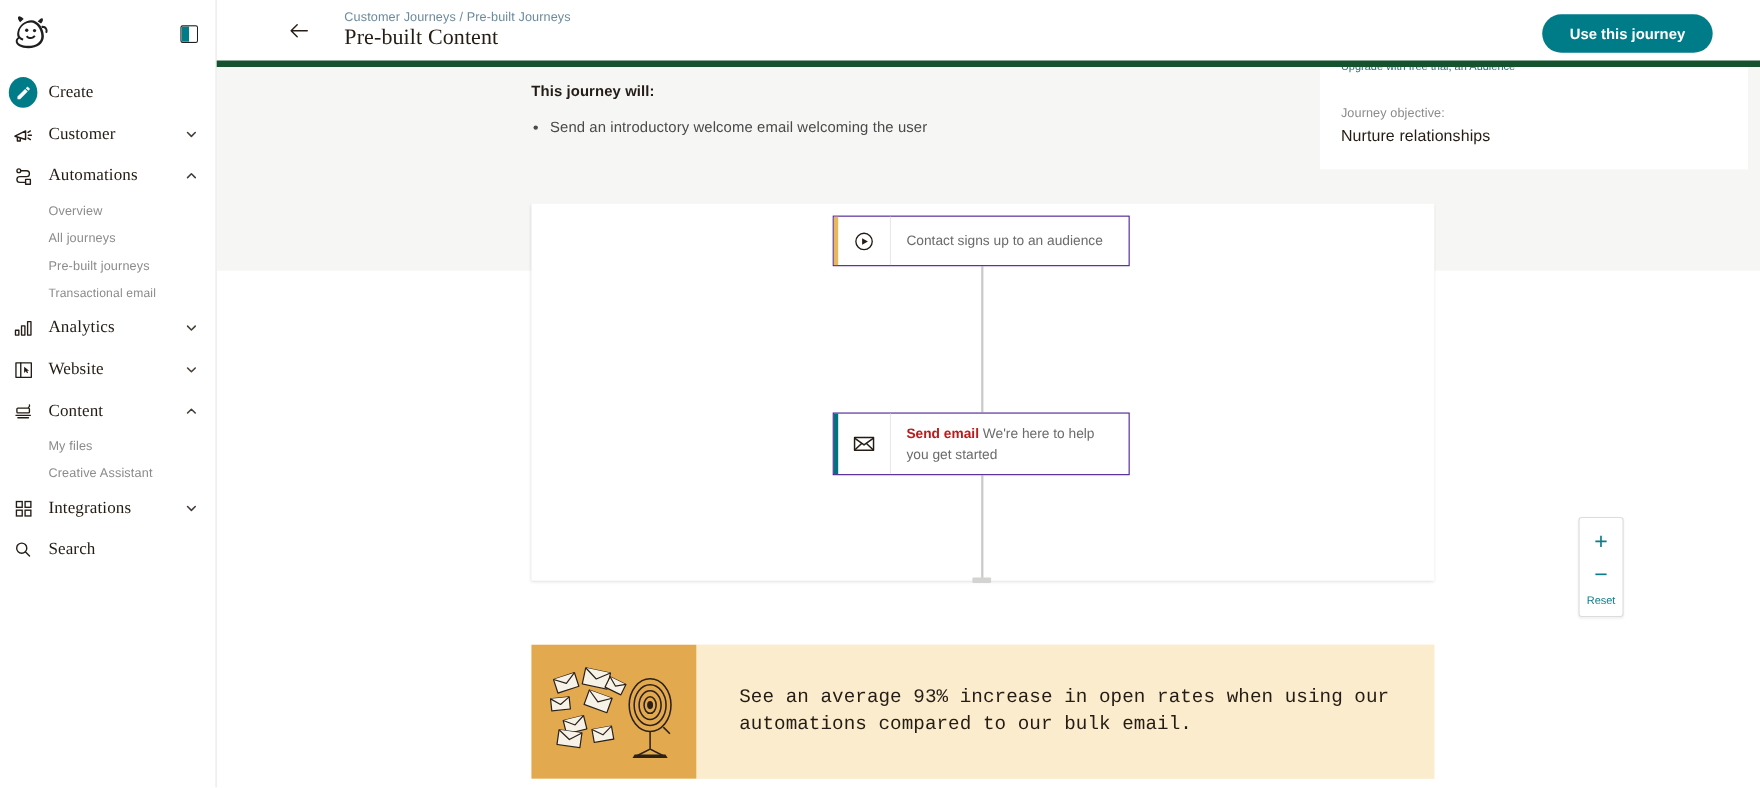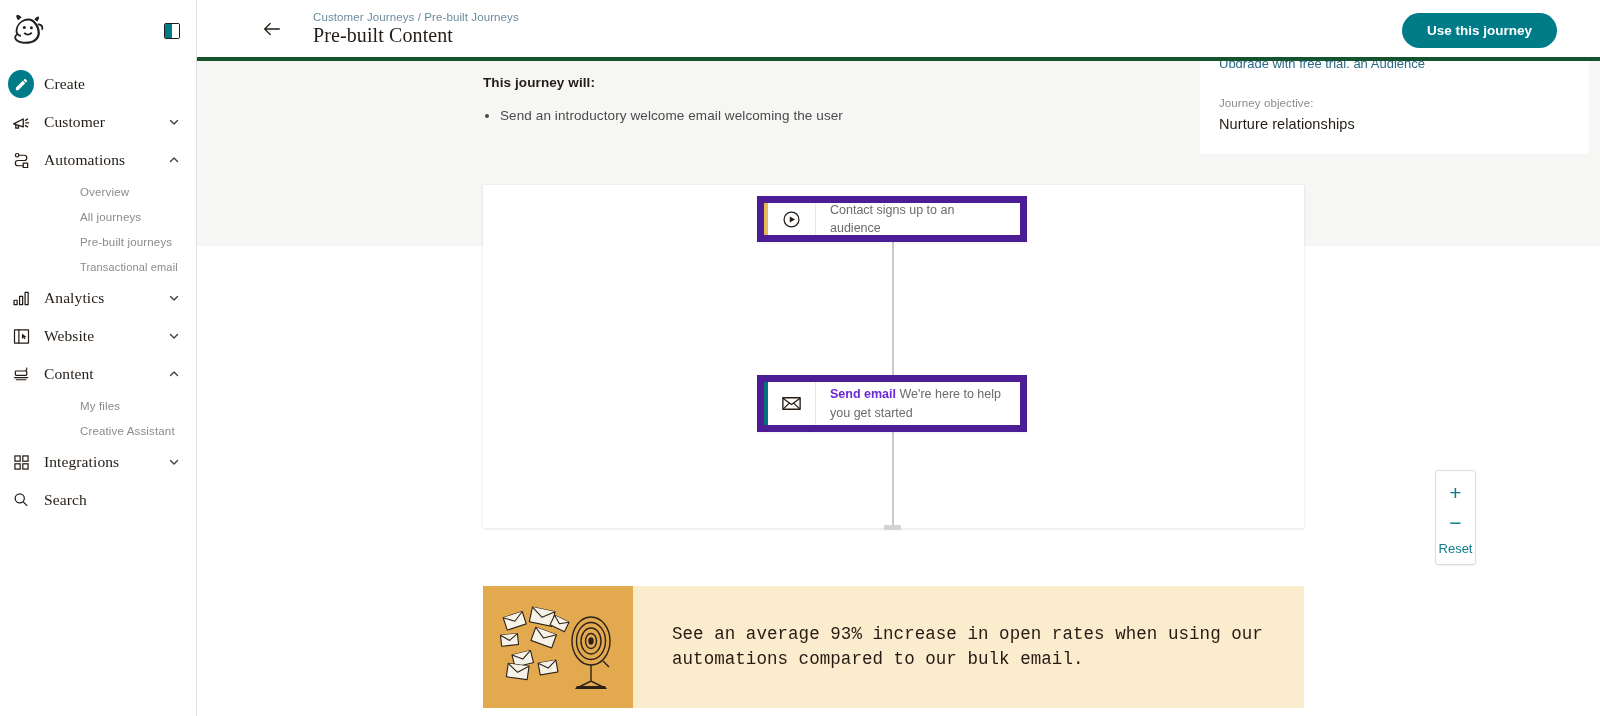--- a/index.html
+++ b/index.html
@@ -52,30 +52,30 @@
   .create-badge {
     width: 28px; height: 28px; border-radius: 50%;
     background: #007c89; display: flex; align-items: center;
     justify-content: center;
   }
   .subnav-item {
     height: 25px; display: flex; align-items: center;
     padding-left: 44px; cursor: pointer;
   }
   .subnav-label {
-    font-size: 11.5px; color: #8b8b8b; letter-spacing: .15px; margin-left: 36px;
+    font-size: 11.5px; color: #8b8b8b; letter-spacing: .15px;
   }
   .subnav-label.small { font-size: 11px; }
 
   
   #header {
     position: absolute; left: 197px; top: 0;
     width: 1403px; height: 61px;
     background: #ffffff;
-    border-bottom: 4px solid #14532d;
+    border-bottom: 6px solid #14532d;
     display: flex; align-items: center;
   }
   .back-arrow {
     margin-left: 64px; width: 22px; height: 22px; cursor: pointer;
     flex: 0 0 22px;
   }
   .head-titles { margin-left: 30px; }
   .breadcrumb {
     font-size: 11.5px; color: #6b8a9e; letter-spacing: .1px;
     margin-bottom: 1px;
@@ -116,55 +116,55 @@
   .journey-will-list li {
     font-size: 13.5px; color: #4a4a4a; line-height: 1.4;
     letter-spacing: .1px;
   }
   .objective-card {
     position: absolute; left: 717px; top: -20px;
     width: 389px; background: #ffffff;
     padding: 0 22px 22px 19px;
   }
   .upgrade-link {
-    font-size: 13px; color: #2b6a86; padding-top: 1px;
+    font-size: 10px; color: #2b6a86; padding-top: 1px;
     line-height: 1.2; cursor: pointer; overflow: hidden; height: 13px;
   }
   .obj-label {
     font-size: 11.5px; color: #8b8b8b; margin-top: 29px;
     letter-spacing: .1px;
   }
   .obj-value {
     font-size: 14.5px; color: #241c15; margin-top: 7px;
     letter-spacing: .1px;
   }
 
   
   #flow-canvas {
     position: absolute; left: 286px; top: 124px;
     width: 821px; height: 343px;
     background: #ffffff;
     box-shadow: 0 1px 3px rgba(0,0,0,.10), 0 0 1px rgba(0,0,0,.08);
   }
   .node {
     position: absolute; background: #ffffff;
-    border: 7px solid #4c1d95;
+    border: 1px solid #4c1d95;
     display: flex; align-items: center;
     box-shadow: 0 1px 2px rgba(0,0,0,.06);
     cursor: pointer;
   }
   .node-accent { position: absolute; left: 0; top: 0; bottom: 0; width: 4px; }
   .node-icon {
     width: 48px; flex: 0 0 48px; display: flex;
     align-items: center; justify-content: center;
     border-right: 1px solid #e8e8e6; align-self: stretch;
     margin-left: 4px;
   }
   .node-text { padding: 0 14px; font-size: 12.5px; line-height: 1.45; color: #6b6b6b; }
-  .node-text b { color: #6d28d9; font-weight: bold; }
+  .node-text b { color: #b91c1c; font-weight: bold; }
   #node-trigger { left: 274px; top: 11px; width: 270px; height: 46px; }
   #node-trigger .node-accent { background: #e8b95a; }
   #node-email { left: 274px; top: 190px; width: 270px; height: 57px; }
   #node-email .node-accent { background: #00727f; }
   .connector {
     position: absolute; width: 1.5px; background: #c9c9c7;
   }
   #conn-1 { left: 409px; top: 57px; height: 133px; }
   #conn-2 { left: 409px; top: 247px; height: 97px; }
   .conn-endcap {
@@ -180,21 +180,21 @@
     padding: 6px 0 8px 0;
     box-shadow: 0 1px 2px rgba(0,0,0,.06);
   }
   .zoom-btn {
     width: 39px; height: 30px; display: flex; align-items: center;
     justify-content: center; color: #0f7c8a; font-size: 21px;
     cursor: pointer; background: none; border: none; line-height: 1;
     font-family: "Liberation Sans", sans-serif;
   }
   .zoom-reset {
-    font-size: 13px; color: #0f7c8a; cursor: pointer;
+    font-size: 10px; color: #0f7c8a; cursor: pointer;
     background: none; border: none; padding: 4px 0 0 0;
     font-family: "Liberation Sans", sans-serif;
   }
 
   
   #promo-banner {
     position: absolute; left: 286px; top: 525px;
     width: 821px; height: 122px;
     background: #fbeccd; display: flex; align-items: stretch;
     overflow: hidden;

